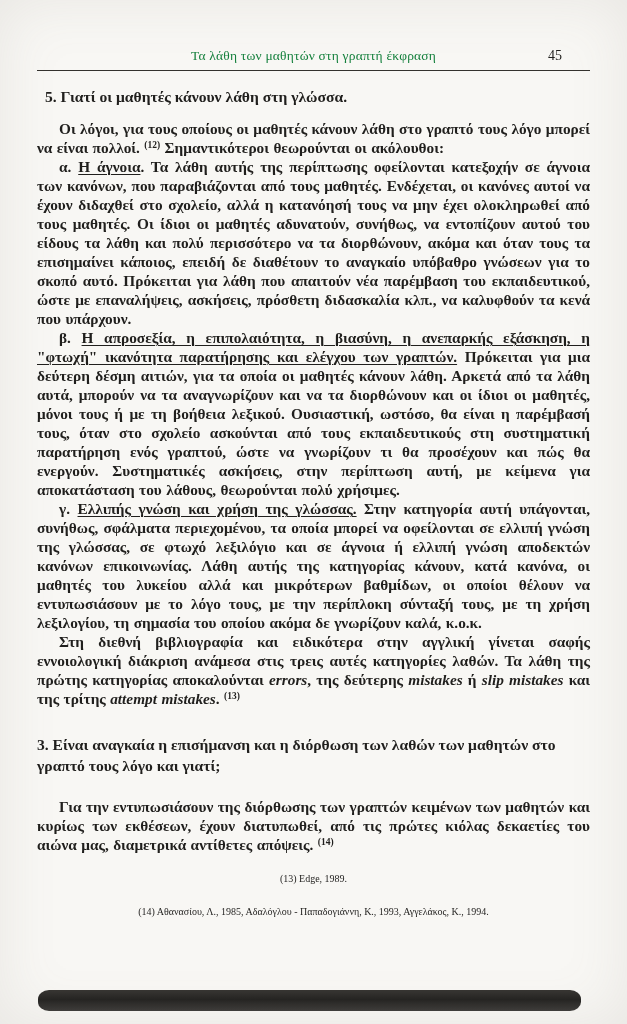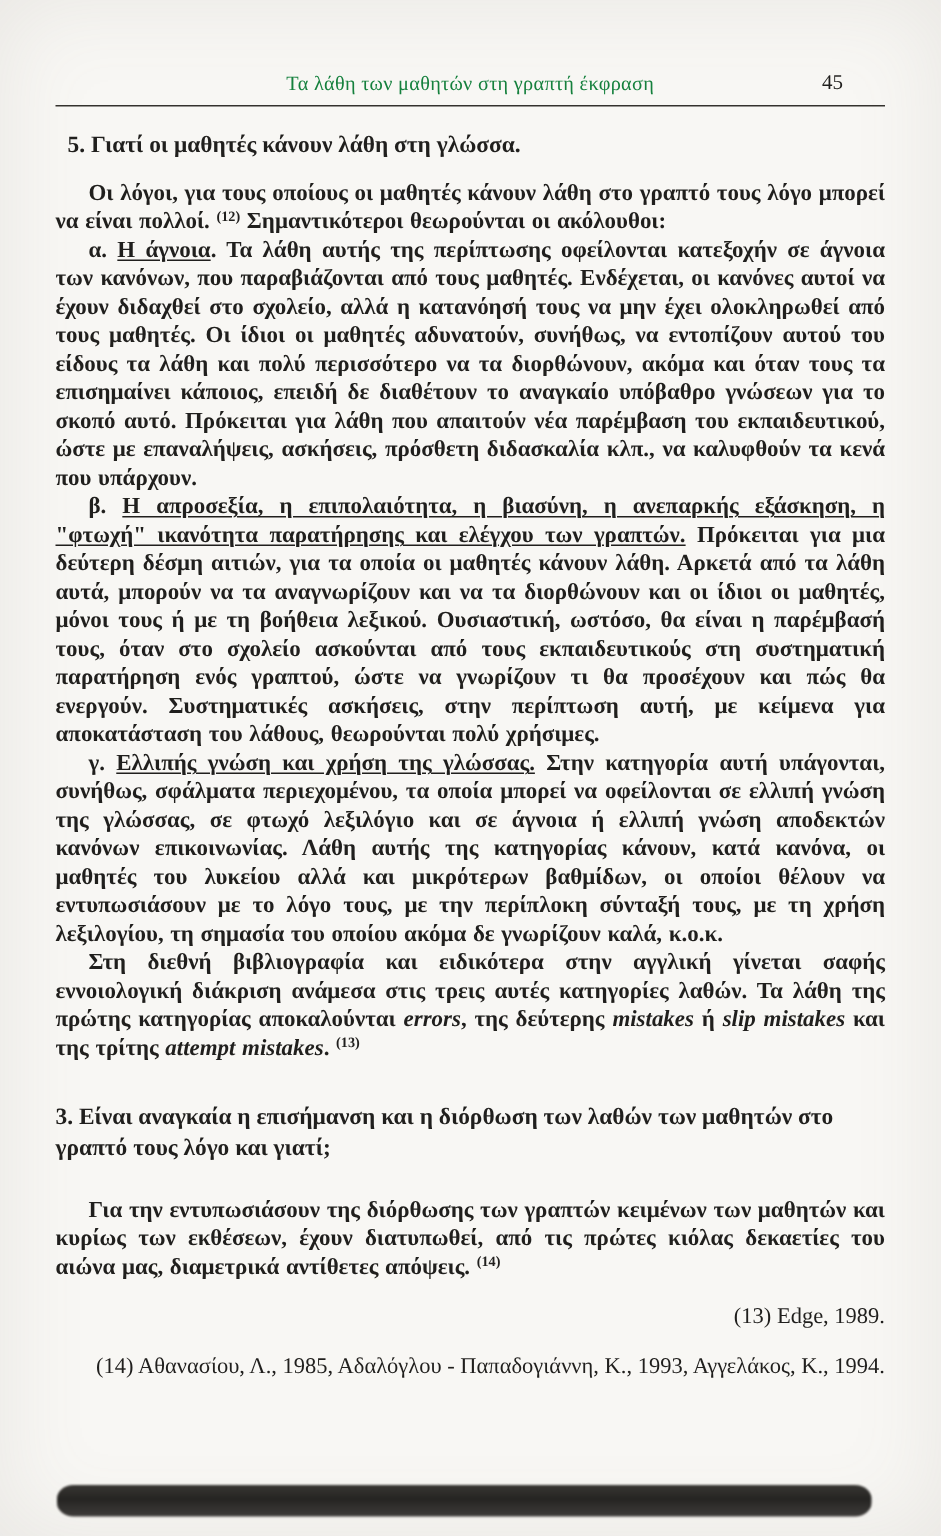--- a/index.html
+++ b/index.html
@@ -64,23 +64,23 @@
   }
   p.p6 { margin-top: 21px; }
 
   .u { text-decoration: underline; text-underline-offset: 2px; text-decoration-thickness: 1px; }
   .i { font-style: italic; }
   .sup { font-size: 9.5px; vertical-align: 5px; line-height: 0; }
 
   .footnotes { margin-top: 11px; }
   .fn {
     margin: 16px 0 3px 0;
-    font-size: 15px;
+    font-size: 10px;
     line-height: 17px;
-    text-align: right;
+    text-align: center;
   }
 
   .scan-edge {
     position: absolute;
     left: 38px;
     right: 46px;
     bottom: 13px;
     height: 21px;
     background: linear-gradient(180deg, #2c2a27 0%, #191816 45%, #343230 100%);
     border-radius: 11px / 9px;

